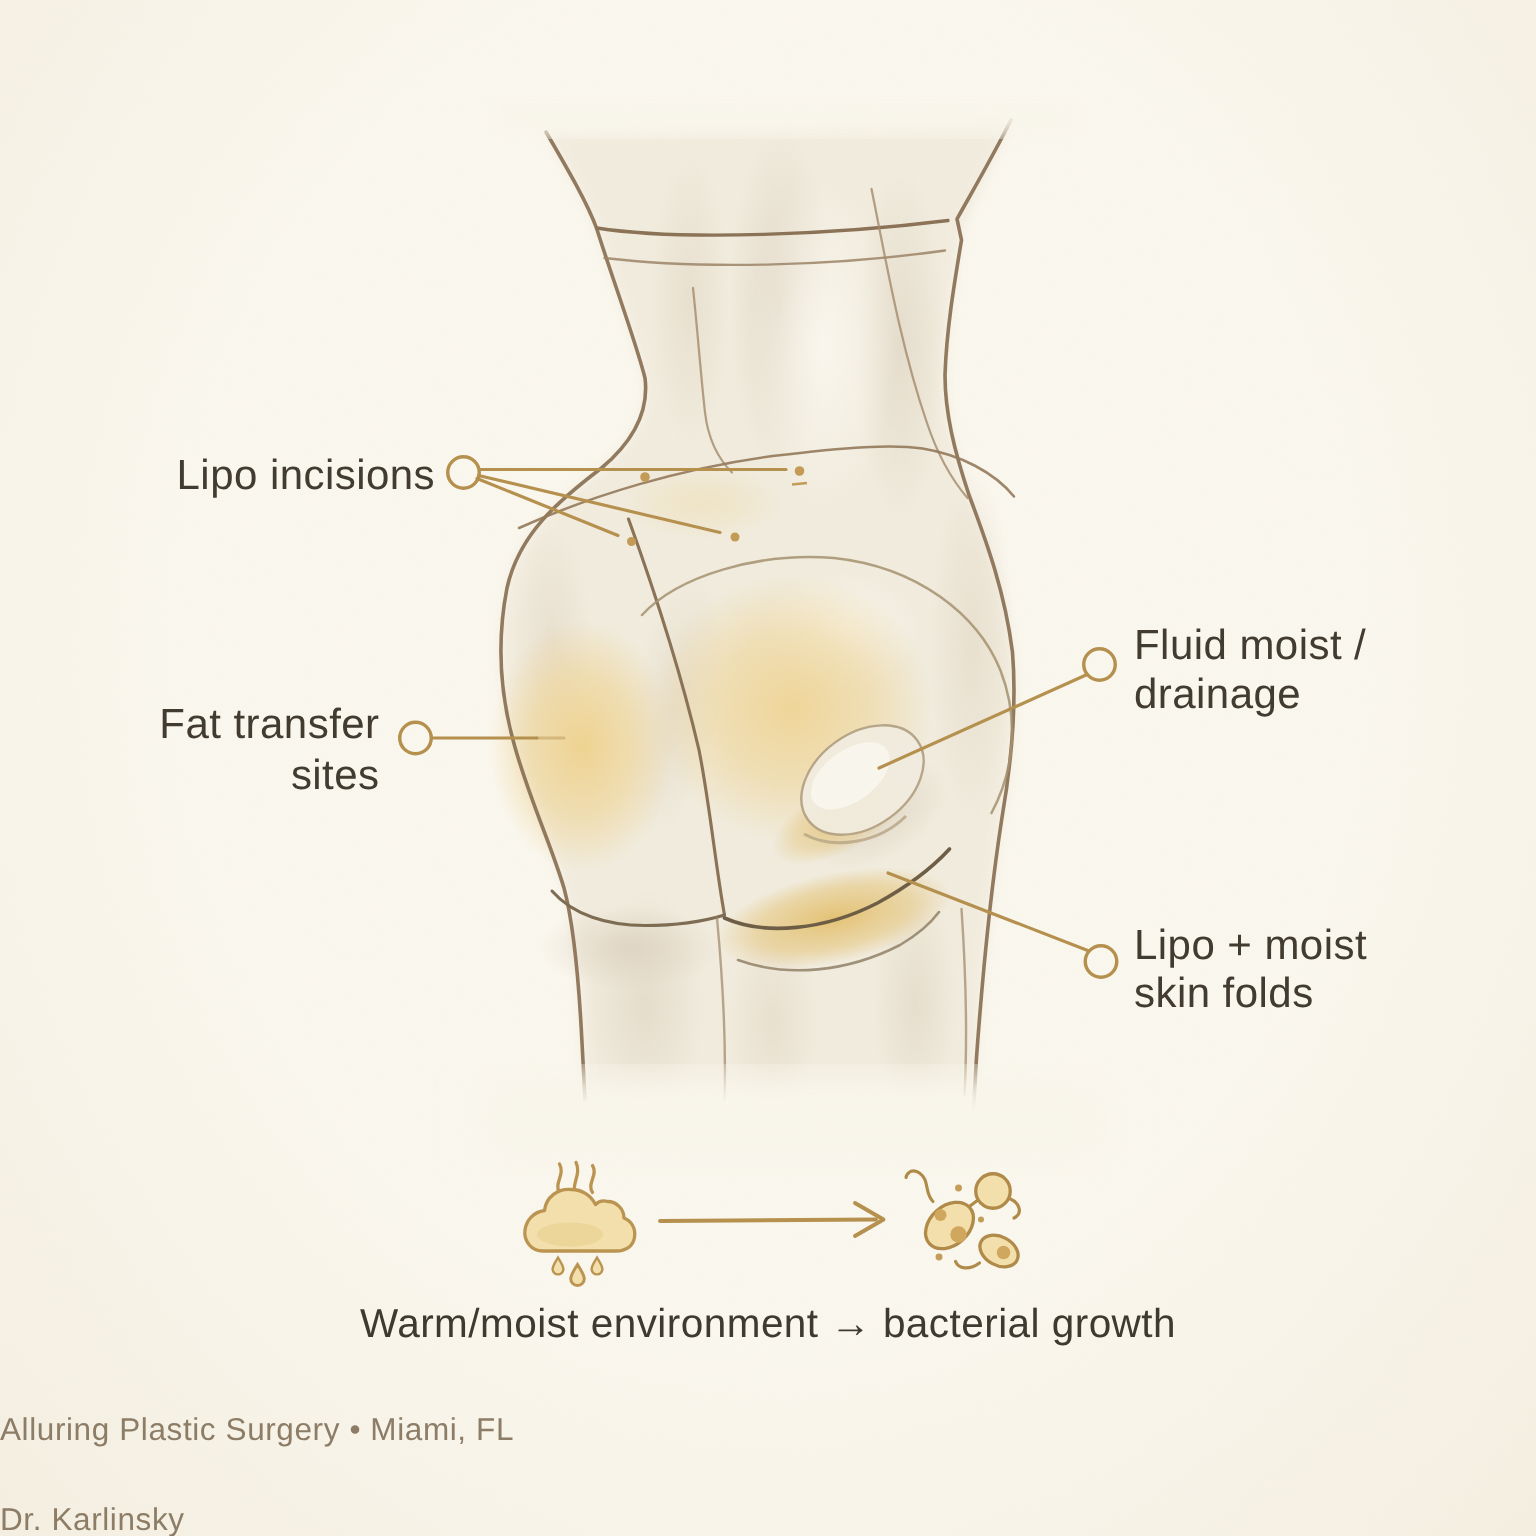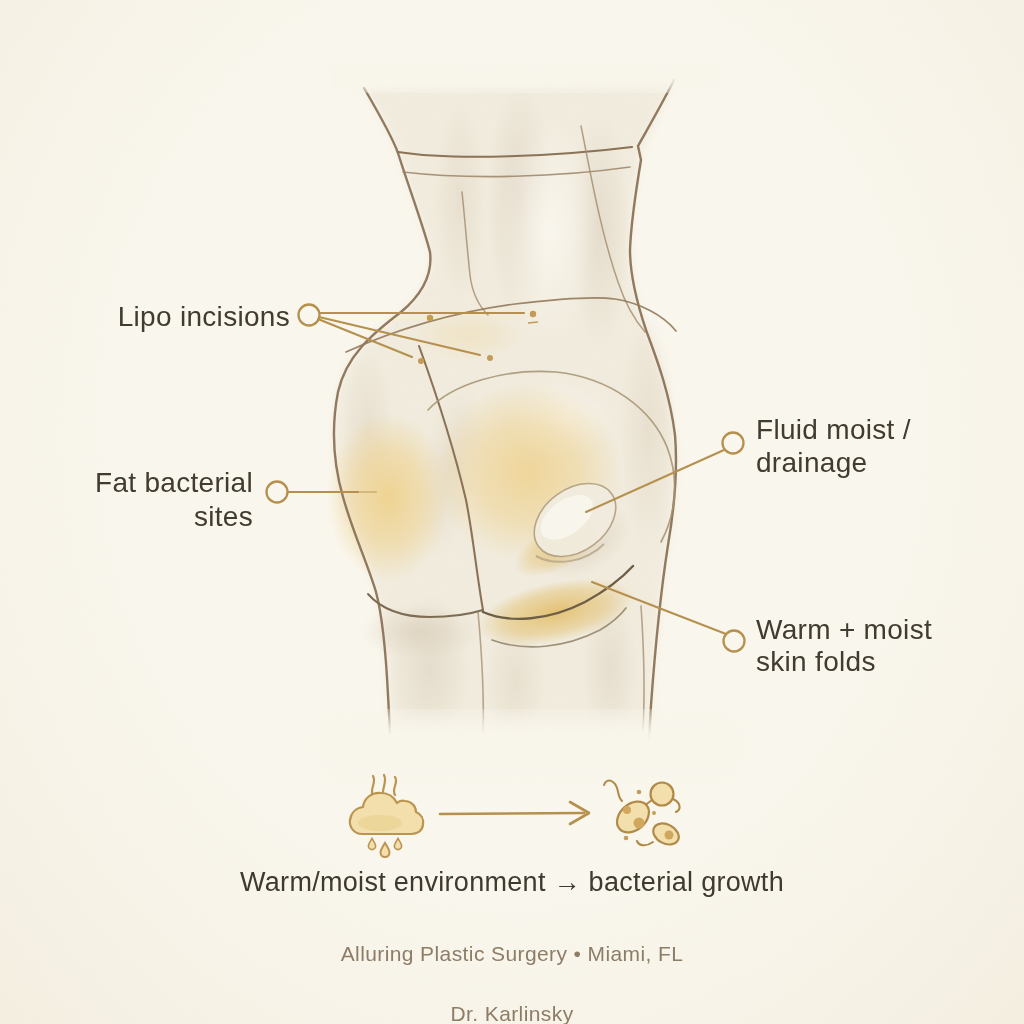--- a/index.html
+++ b/index.html
@@ -21,21 +21,21 @@
     line-height:33px;
     letter-spacing:.3px;
     white-space:pre-line;
   }
   .label.right{text-align:right;}
   .caption{
     position:absolute;left:0;top:867px;width:1024px;
     text-align:center;color:#3f3a30;font-size:27px;letter-spacing:.3px;
   }
   .footer-line{
-    position:absolute;left:0;width:1024px;text-align:center;
+    position:absolute;left:0;width:1024px;text-align:left;
     color:#8d7d67;font-size:21px;letter-spacing:.4px;
   }
   .footer-clinic{top:942px;}
   .footer-doctor{top:1002px;}
 </style>
 </head>
 <body>
 
 <div class="canvas">
 
@@ -228,27 +228,27 @@
         <circle cx="654" cy="813" r="2"></circle>
         <circle cx="626" cy="838" r="2.3"></circle>
       </g>
     </g>
 
     <rect width="1024" height="1024" filter="url(#paper)" opacity=".5"></rect>
   </svg>
 
   <div class="label right" style="right:734px;top:300px;">Lipo incisions</div>
 
-  <div class="label right" style="right:771px;top:466px;line-height:34px;">Fat bacterial
+  <div class="label right" style="right:771px;top:466px;line-height:34px;">Fat transfer
 sites</div>
 
   <div class="label" style="left:756px;top:413px;">Fluid moist /
 drainage</div>
 
-  <div class="label" style="left:756px;top:614px;line-height:32px;">Warm + moist
+  <div class="label" style="left:756px;top:614px;line-height:32px;">Lipo + moist
 skin folds</div>
 
   <div class="caption">Warm/moist environment → bacterial growth</div>
 
   <div class="footer-line footer-clinic">Alluring Plastic Surgery • Miami, FL</div>
 
   <div class="footer-line footer-doctor">Dr. Karlinsky</div>
 
 </div>
 

